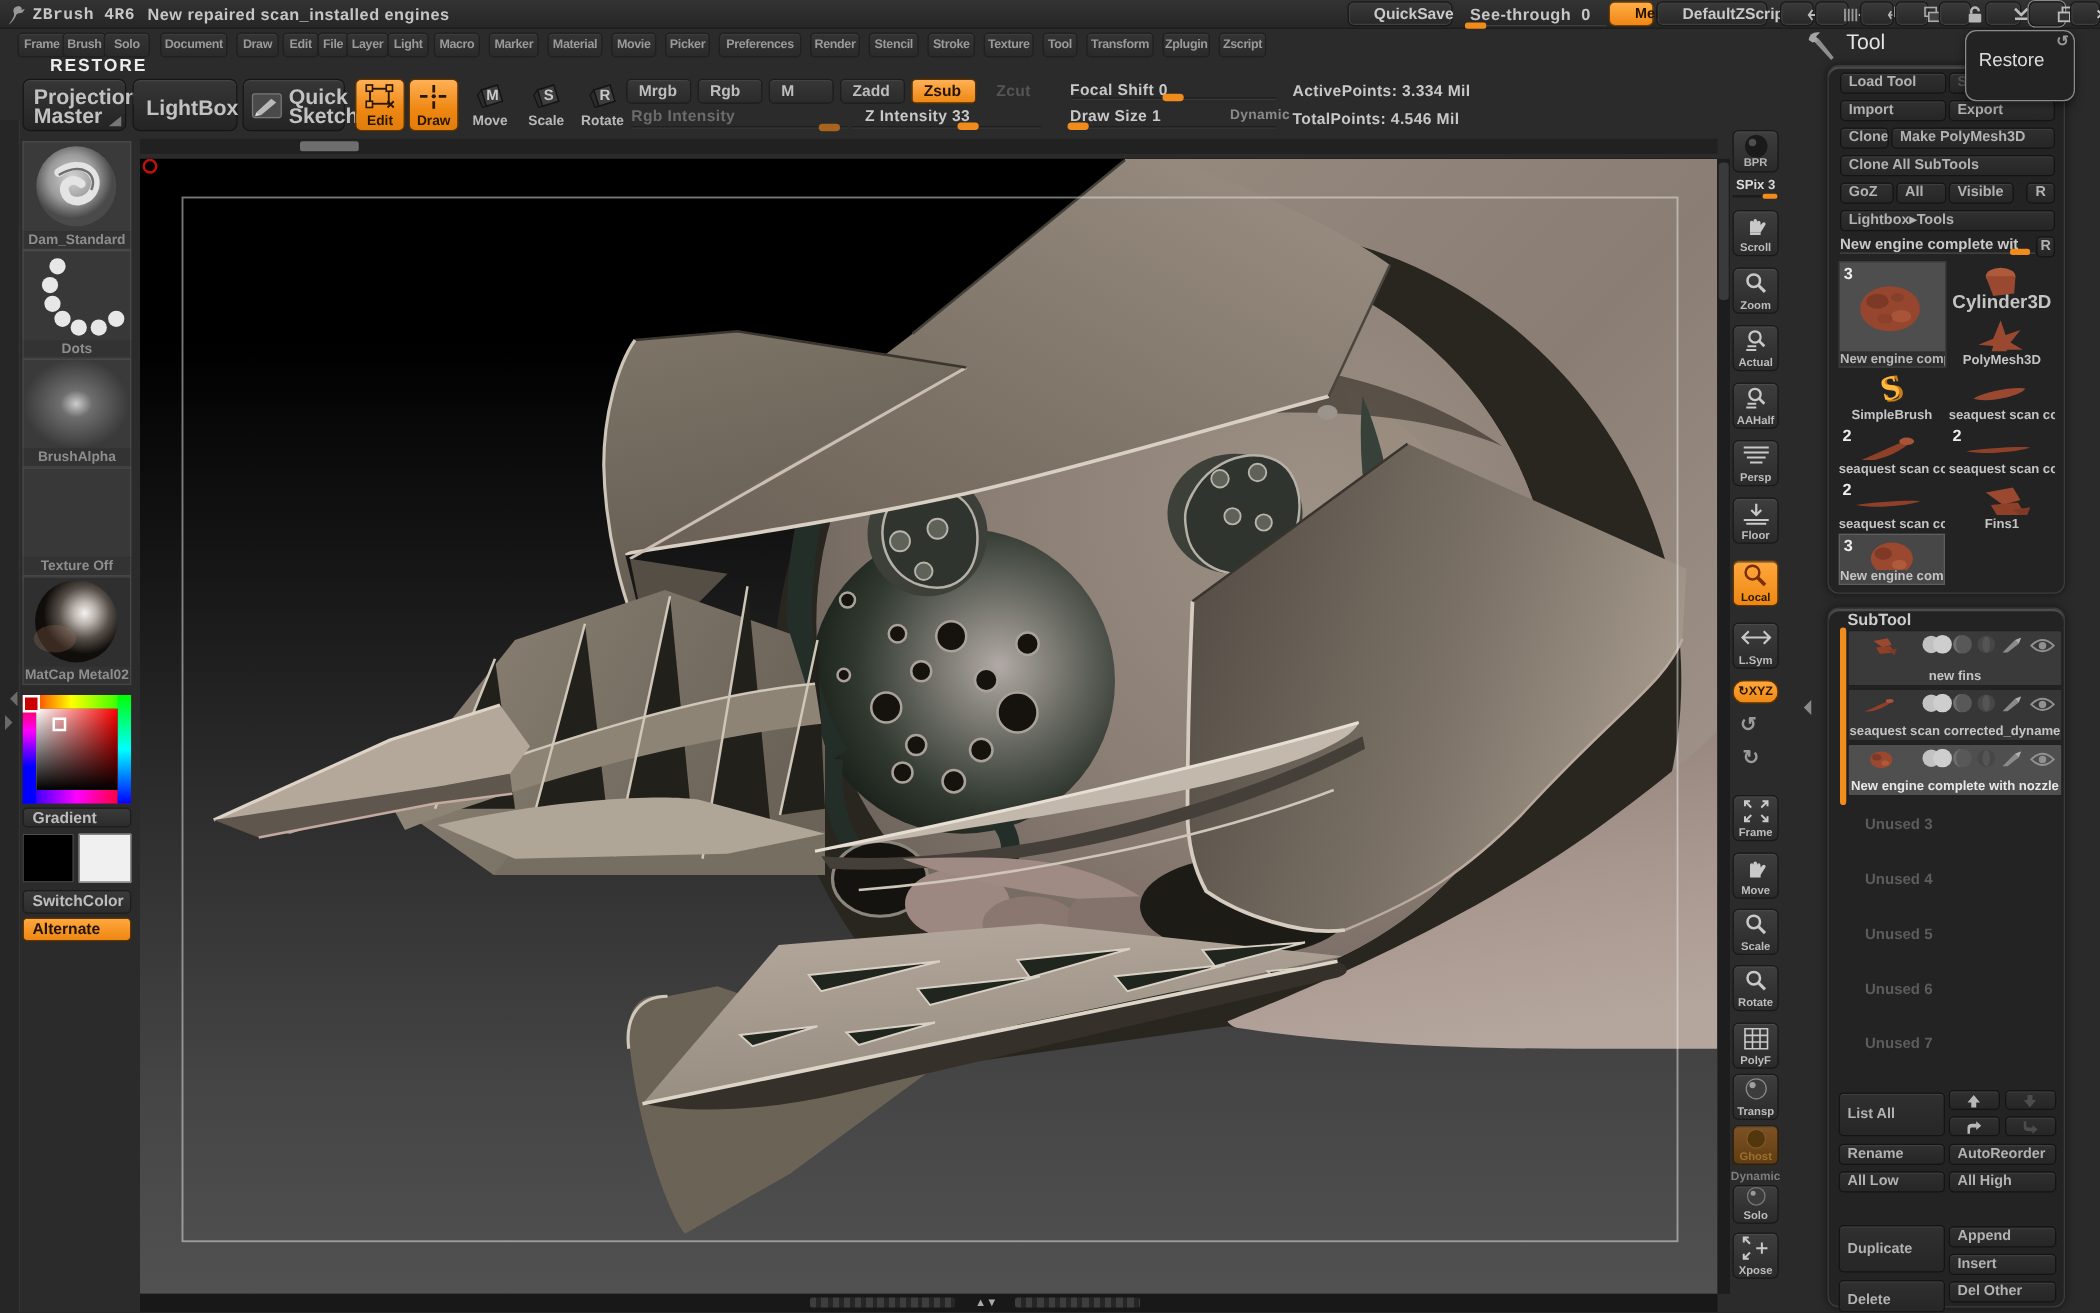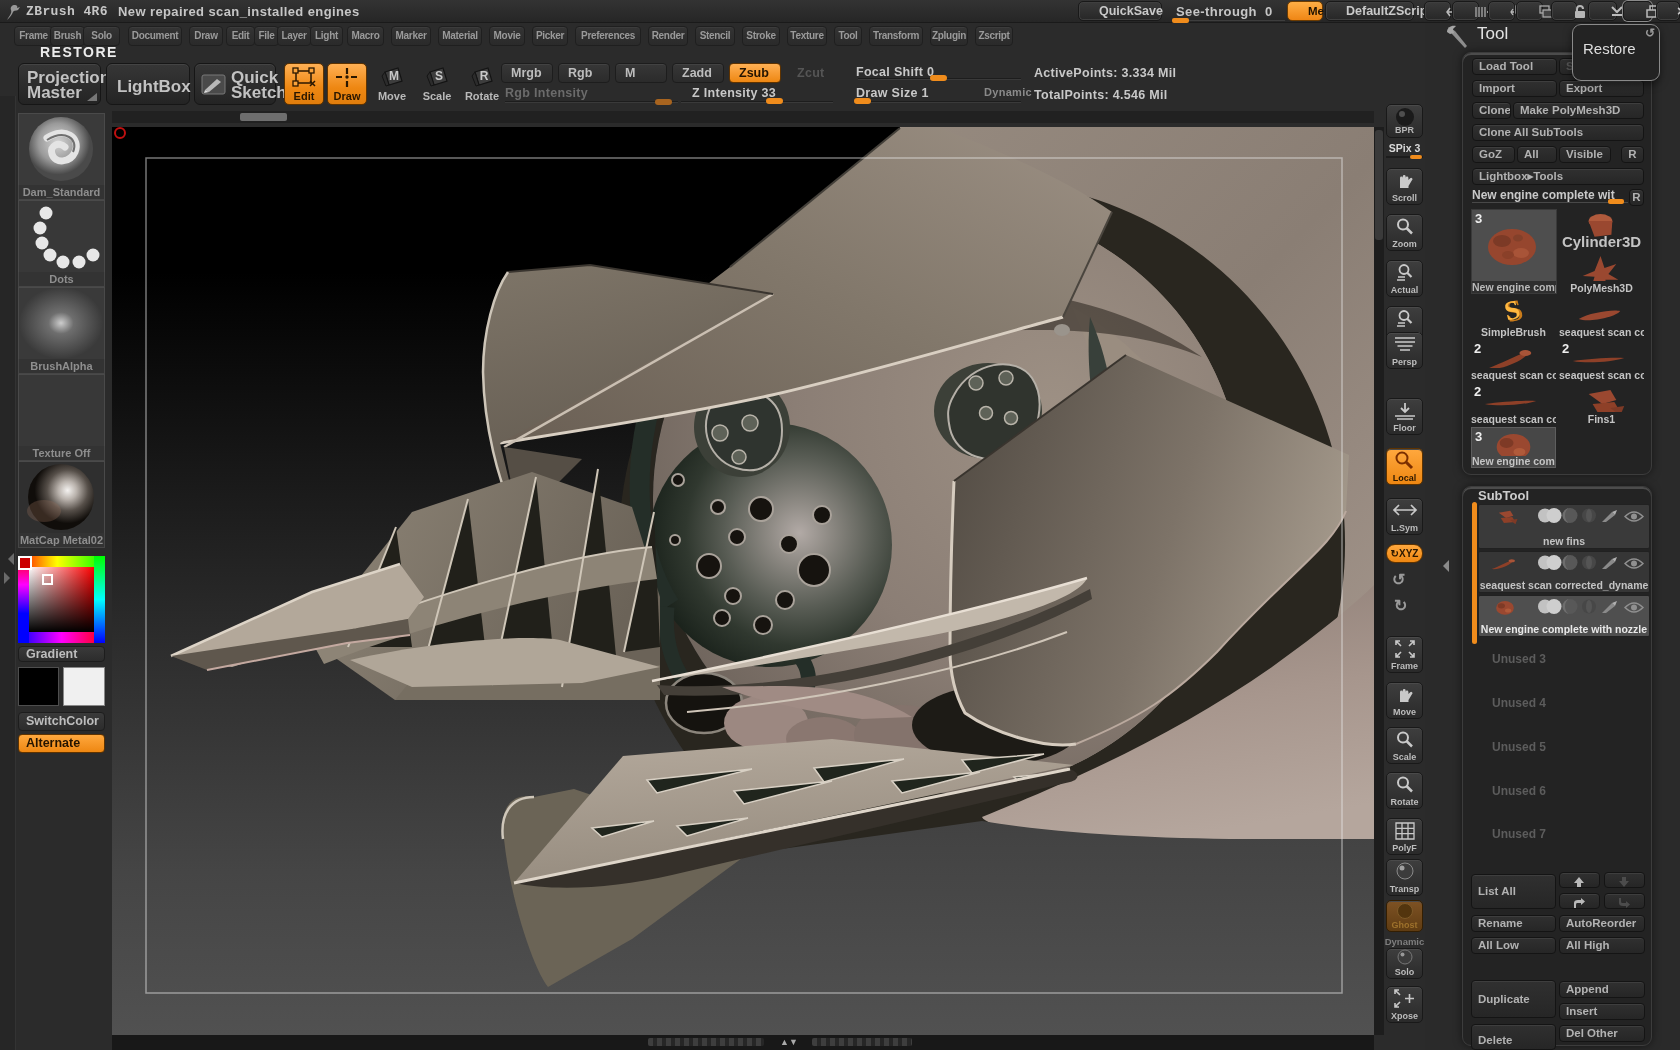--- a/index.html
+++ b/index.html
@@ -490,21 +490,21 @@
 <div class="rs-btn" style="top:260px;"><svg width="26" height="24" viewBox="0 0 26 24">
           <circle cx="12" cy="8.5" r="4.5" fill="none" stroke="#c9c9c9" stroke-width="1.8"></circle>
           <path d="M15 11.5 l4.5 4.5" stroke="#c9c9c9" stroke-width="2.2"></path>
           <path d="M5 19 h8 M6 16 h7" stroke="#c9c9c9" stroke-width="1.6"></path>
         </svg><div class="rs-lbl">Actual</div></div>
 <div class="rs-btn" style="top:306px;"><svg width="26" height="24" viewBox="0 0 26 24">
           <circle cx="12" cy="8.5" r="4.5" fill="none" stroke="#c9c9c9" stroke-width="1.8"></circle>
           <path d="M15 11.5 l4.5 4.5" stroke="#c9c9c9" stroke-width="2.2"></path>
           <path d="M5 19 h8 M6 16 h7" stroke="#c9c9c9" stroke-width="1.6"></path>
         </svg><div class="rs-lbl">AAHalf</div></div>
-<div class="rs-btn" style="top:332px;"><svg width="26" height="24" viewBox="0 0 26 24">
+<div class="rs-btn" style="top:352px;"><svg width="26" height="24" viewBox="0 0 26 24">
           <path d="M3 5 h20 M3 9 h20 M5.5 13 h15 M8 17 h10" stroke="#c9c9c9" stroke-width="1.7"></path>
         </svg><div class="rs-lbl">Persp</div></div>
 <div class="rs-btn" style="top:398px;"><svg width="26" height="24" viewBox="0 0 26 24">
           <path d="M13 4 v8 M9 9 l4 4 4-4" stroke="#c9c9c9" stroke-width="1.8" fill="none"></path>
           <path d="M3 17 h20 M5 20 h16" stroke="#c9c9c9" stroke-width="1.7"></path>
         </svg><div class="rs-lbl">Floor</div></div>
 <div class="rs-btn" style="top:448px;background:linear-gradient(#ffa83e,#ee8712);border-color:#5f3300;"><svg width="26" height="24" viewBox="0 0 26 24">
           <circle cx="10" cy="9" r="5.5" fill="none" stroke="#7a2e00" stroke-width="2" fill-opacity="0"></circle>
           <path d="M14 13 l6 6" stroke="#7a2e00" stroke-width="3"></path>
         </svg><div class="rs-lbl" style="color:#2a1700;">Local</div></div>

